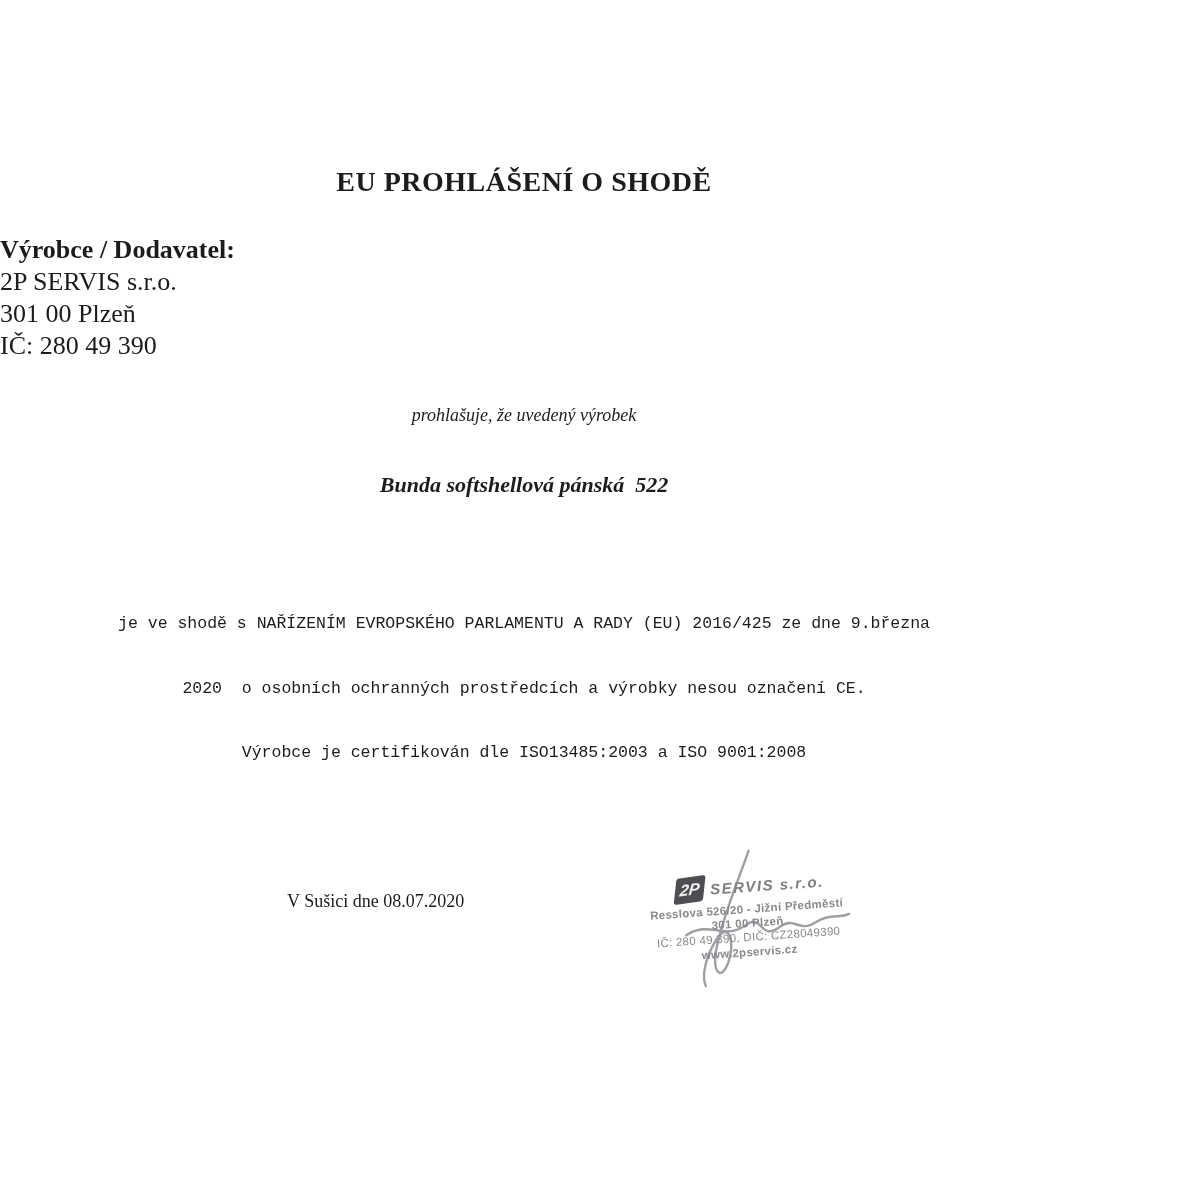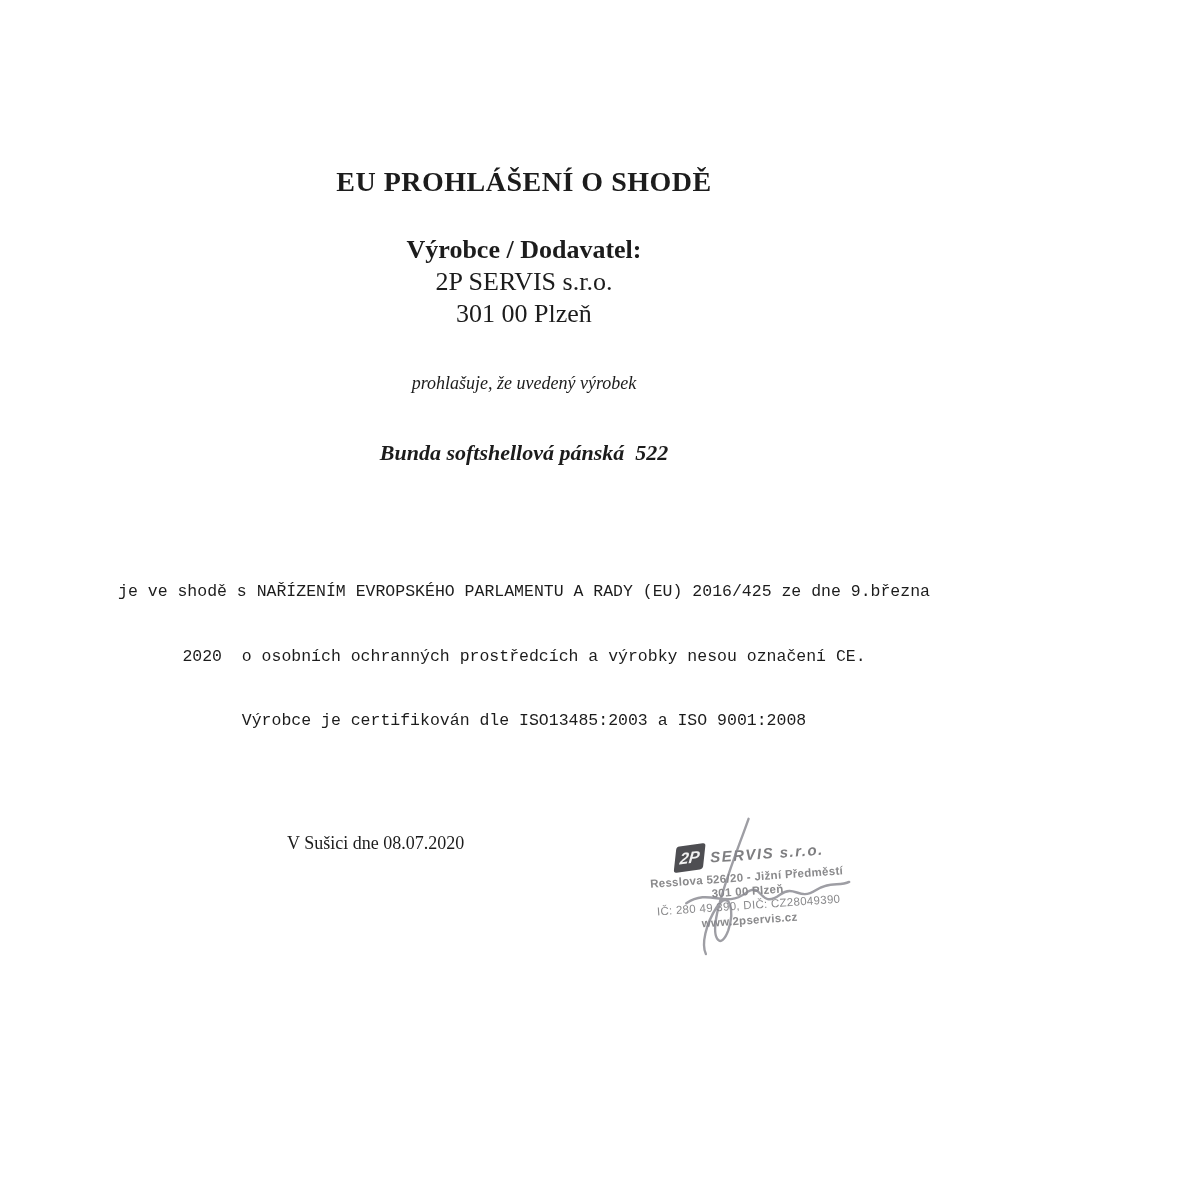--- a/index.html
+++ b/index.html
@@ -13,21 +13,20 @@
   }
   .title{
     margin:166px 0 0 0;
     text-align:center;
     font-size:28px;
     font-weight:bold;
     letter-spacing:0.5px;
   }
   .producer{
     margin-top:36px;
-    text-align:center;
     font-size:26px;
     line-height:32px;
   }
   .producer .label{font-weight:bold;}
   .decl-intro{
     margin-top:43px;
     text-align:center;
     font-style:italic;
     font-size:18px;
   }
@@ -47,21 +46,21 @@
     white-space:pre;
     font-family:Liberation Mono, monospace;
   }
   .sig-row{
     position:relative;
     margin-top:52px;
     height:176px;
   }
   .place-date{
     position:absolute;
-    left:287px;top:6px;
+    left:287px;top:32px;
     font-size:18px;
   }
   .stamp{
     position:absolute;
     left:648px;top:0;
     width:200px;height:140px;
     color:#8d8d8d;
     font-family:"Liberation Sans", sans-serif;
     transform:rotate(-4deg);
   }
@@ -111,20 +110,21 @@
 <body>
 
 <div class="page">
 
   <div class="title">EU PROHLÁŠENÍ O SHODĚ</div>
 
   <div class="producer">
     <div class="label">Výrobce / Dodavatel:</div>
     <div>2P SERVIS s.r.o.</div>
     <div>301 00 Plzeň</div>
+    <div>IČ: 280 49 390</div>
   </div>
 
   <div class="decl-intro">prohlašuje, že uvedený výrobek</div>
 
   <div class="product">Bunda softshellová pánská  522</div>
 
   <div class="conformity">
     <div>je ve shodě s NAŘÍZENÍM EVROPSKÉHO PARLAMENTU A RADY (EU) 2016/425 ze dne 9.března</div>
     <div>2020  o osobních ochranných prostředcích a výrobky nesou označení CE.</div>
     <div>Výrobce je certifikován dle ISO13485:2003 a ISO 9001:2008</div>

